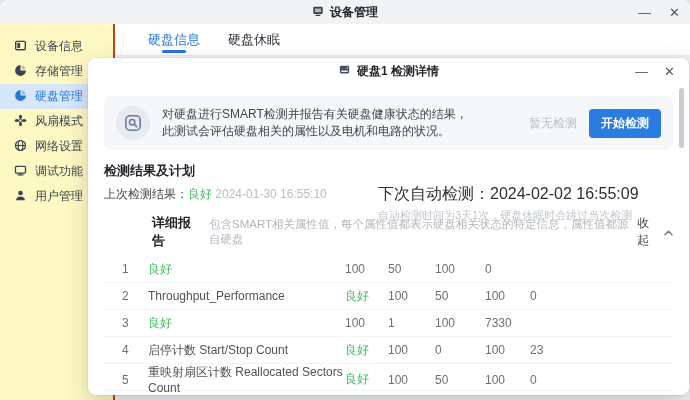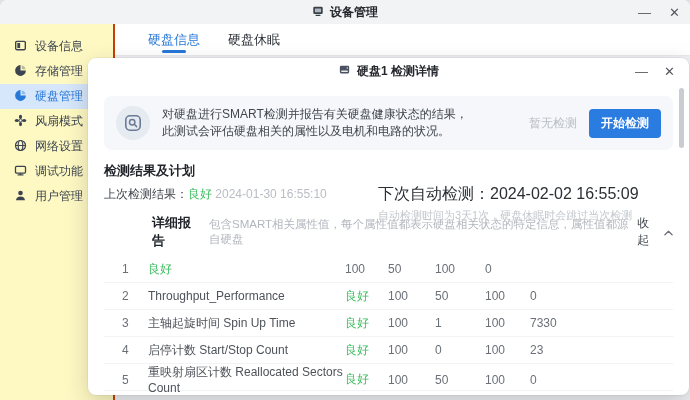--- a/index.html
+++ b/index.html
@@ -228,21 +228,20 @@
           <span class="num">2</span>
           <span>Throughput_Performance</span>
           <span class="good">良好</span>
           <span class="val">100</span>
           <span class="val">50</span>
           <span class="val">100</span>
           <span class="val">0</span>
         </div>
         <div class="trow">
           <span class="num">3</span>
-          <span>主轴起旋时间 Spin Up Time</span>
           <span class="good">良好</span>
           <span class="val">100</span>
           <span class="val">1</span>
           <span class="val">100</span>
           <span class="val">7330</span>
         </div>
         <div class="trow">
           <span class="num">4</span>
           <span>启停计数 Start/Stop Count</span>
           <span class="good">良好</span>

